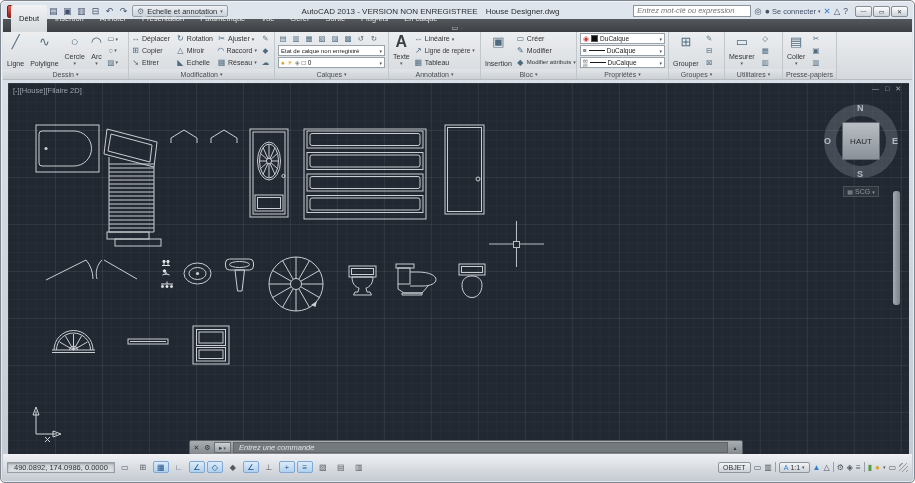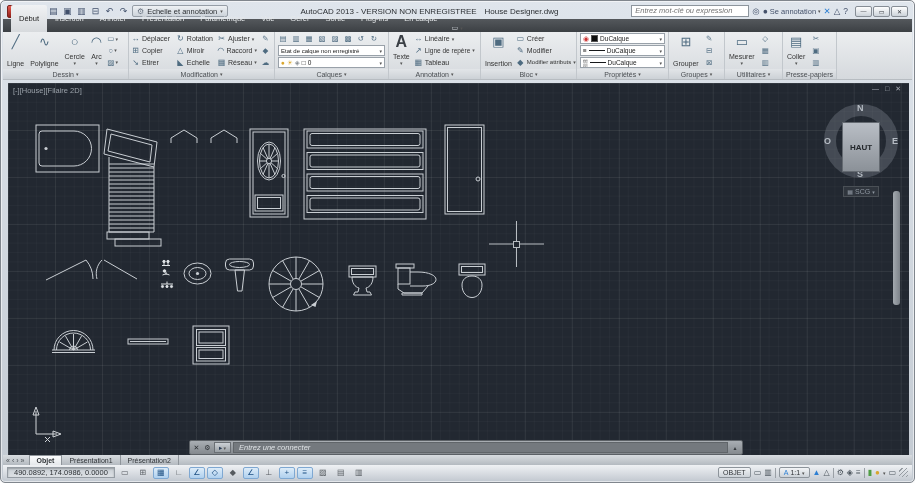--- a/index.html
+++ b/index.html
@@ -53,41 +53,41 @@
     background-image:
       linear-gradient(rgba(255,255,255,.05) 1px, transparent 1px),
       linear-gradient(90deg, rgba(255,255,255,.05) 1px, transparent 1px),
       linear-gradient(rgba(255,255,255,.022) 1px, transparent 1px),
       linear-gradient(90deg, rgba(255,255,255,.022) 1px, transparent 1px);
     background-size:47px 47px, 47px 47px, 9.4px 9.4px, 9.4px 9.4px; overflow:hidden; }
   .vplabel { position:absolute; left:5px; top:3px; color:#9aa1a9; font-size:7.5px; }
   .cwc { position:absolute; right:8px; top:2px; display:flex; gap:6px; color:#a7adb5; font-size:7px; }
   .vc { position:absolute; left:816px; top:21px; width:74px; height:74px; }
   .vcring { position:absolute; inset:0; border-radius:50%; border:12px solid rgba(158,166,176,.28); }
-  .vcsq { position:absolute; left:18px; top:18px; width:38px; height:50px; background:linear-gradient(#b9bec5,#8b9198); border:1px solid #646a71; color:#24282c; font-size:8px; font-weight:bold; display:flex; align-items:center; justify-content:center; }
+  .vcsq { position:absolute; left:18px; top:18px; width:38px; height:38px; background:linear-gradient(#b9bec5,#8b9198); border:1px solid #646a71; color:#24282c; font-size:8px; font-weight:normal; display:flex; align-items:center; justify-content:center; }
   .vcl { position:absolute; color:#b6bcc4; font-size:9px; font-weight:bold; }
   .scg { position:absolute; left:835px; top:103px; width:36px; height:11px; border:1px solid #4a5056; background:rgba(52,58,66,.75); color:#8e96a0; font-size:7px; display:flex; align-items:center; justify-content:center; gap:2px; }
   .vscroll { position:absolute; left:885px; top:108px; width:7px; height:114px; border-radius:3px; background:linear-gradient(90deg,#a3a9af,#7d838a); }
   svg.draw { position:absolute; left:0; top:0; }
 
   
   .cmdbar { position:absolute; left:181px; top:357px; width:554px; height:15px; background:linear-gradient(#a9aeb3,#84898e); border:1px solid #5c6166; border-radius:2px; display:flex; align-items:center; padding:0 2px; gap:2px; }
   .cmdico { color:#2e3236; font-size:7px; width:9px; text-align:center; }
   .cmdbtn { width:17px; height:11px; background:linear-gradient(#ccd1d6,#9aa0a5); border:1px solid #6a6f74; display:flex; align-items:center; justify-content:center; gap:1px; font-size:6.5px; color:#2c3e57; }
   .cmdfield { flex:1; height:11px; background:#74797e; border:1px solid #606569; color:#dfe3e6; font-style:italic; font-size:7.5px; display:flex; align-items:center; padding:0 5px; }
   .cmdup { width:10px; text-align:center; color:#34383c; font-size:6px; }
 
   
   .layoutbar { position:absolute; left:2px; bottom:17px; right:2px; height:10px; background:linear-gradient(#d8dce0,#b4bac0); display:flex; align-items:center; font-size:7px; color:#2e3236; padding-left:3px; }
   .lnav { display:flex; gap:2px; margin-right:4px; color:#4a5056; font-size:7px; }
   .ltab { height:10px; padding:0 7px; display:flex; align-items:center; border-right:1px solid #8f959b; }
   .ltab.active { background:linear-gradient(#fbfcfd,#e4e8eb); font-weight:bold; border:1px solid #8f959b; border-bottom:none; }
 
   
-  .statusbar { position:absolute; left:2px; bottom:2px; right:2px; height:15px; background:linear-gradient(#eff1f4,#c6ccd3); border-radius:0 0 4px 4px; display:flex; align-items:center; gap:2px; padding:0 4px; font-size:7.5px; color:#2e3236; }
+  .statusbar { position:absolute; left:2px; bottom:2px; right:2px; height:26px; background:linear-gradient(#eff1f4,#c6ccd3); border-radius:0 0 4px 4px; display:flex; align-items:center; gap:2px; padding:0 4px; font-size:7.5px; color:#2e3236; }
   .coords { background:linear-gradient(#c9cfd5,#dde1e5); border:1px solid #959ca3; box-shadow:inset 0 1px 2px rgba(0,0,0,.25); height:11px; line-height:10px; padding:0 6px; font-size:7.5px; }
   .tg { width:16px; height:12px; display:flex; align-items:center; justify-content:center; font-size:8px; color:#565b60; border:1px solid transparent; border-radius:2px; }
   .tg.on { background:linear-gradient(#ddecf9,#b0d0ee); border-color:#7fa8d2; color:#1d4f82; }
   .sright { margin-left:auto; display:flex; align-items:center; gap:3px; }
   .sbbtn { height:11px; padding:0 4px; background:linear-gradient(#f2f4f6,#ccd2d8); border:1px solid #8d949b; border-radius:2px; font-size:7px; display:flex; align-items:center; }
   .sbi { font-size:8px; color:#4d565e; }
   .ssep { width:1px; height:10px; background:#9aa0a6; }
   .grip { width:9px; height:9px; background:repeating-linear-gradient(135deg, transparent 0 2px, #979da3 2px 3px); }
   .blue { color:#2d7fd3; }
   .yellow { color:#d9a62e; }
@@ -119,21 +119,21 @@
     </div>
     <div class="title">
       <span>AutoCAD 2013 - VERSION NON ENREGISTREE</span><b>House Designer.dwg</b>
     </div>
     <div class="search">
       <input placeholder="Entrez mot-clé ou expression" style="">
     </div>
     <span class="ic">◎</span>
     <span class="ic">
       <span>●</span>
-      <span style="font-size:7.5px;">Se annotation</span>
+      <span style="font-size:7.5px;">Se connecter</span>
       <span class="car">▾</span>
     </span>
     <span class="ic blue">✕</span>
     <span class="ic">△</span>
     <span class="ic">?</span>
     <div class="winbtns">
       <span class="winbtn">—</span>
       <span class="winbtn">▭</span>
       <span class="winbtn">✕</span>
     </div>
@@ -593,21 +593,21 @@
       </g>
     </svg>
 
     <div class="cmdbar">
       <span class="cmdico">✕</span>
       <span class="cmdico">⚙</span>
       <span class="cmdbtn">
         <span>▸</span>
         <span class="car">▾</span>
       </span>
-      <span class="cmdfield">Entrez une connecter</span>
+      <span class="cmdfield">Entrez une commande</span>
       <span class="cmdup">▴</span>
     </div>
   </div>
 
   <div class="layoutbar">
     <span class="lnav">
       <span>«</span>
       <span>‹</span>
       <span>›</span>
       <span>»</span>

